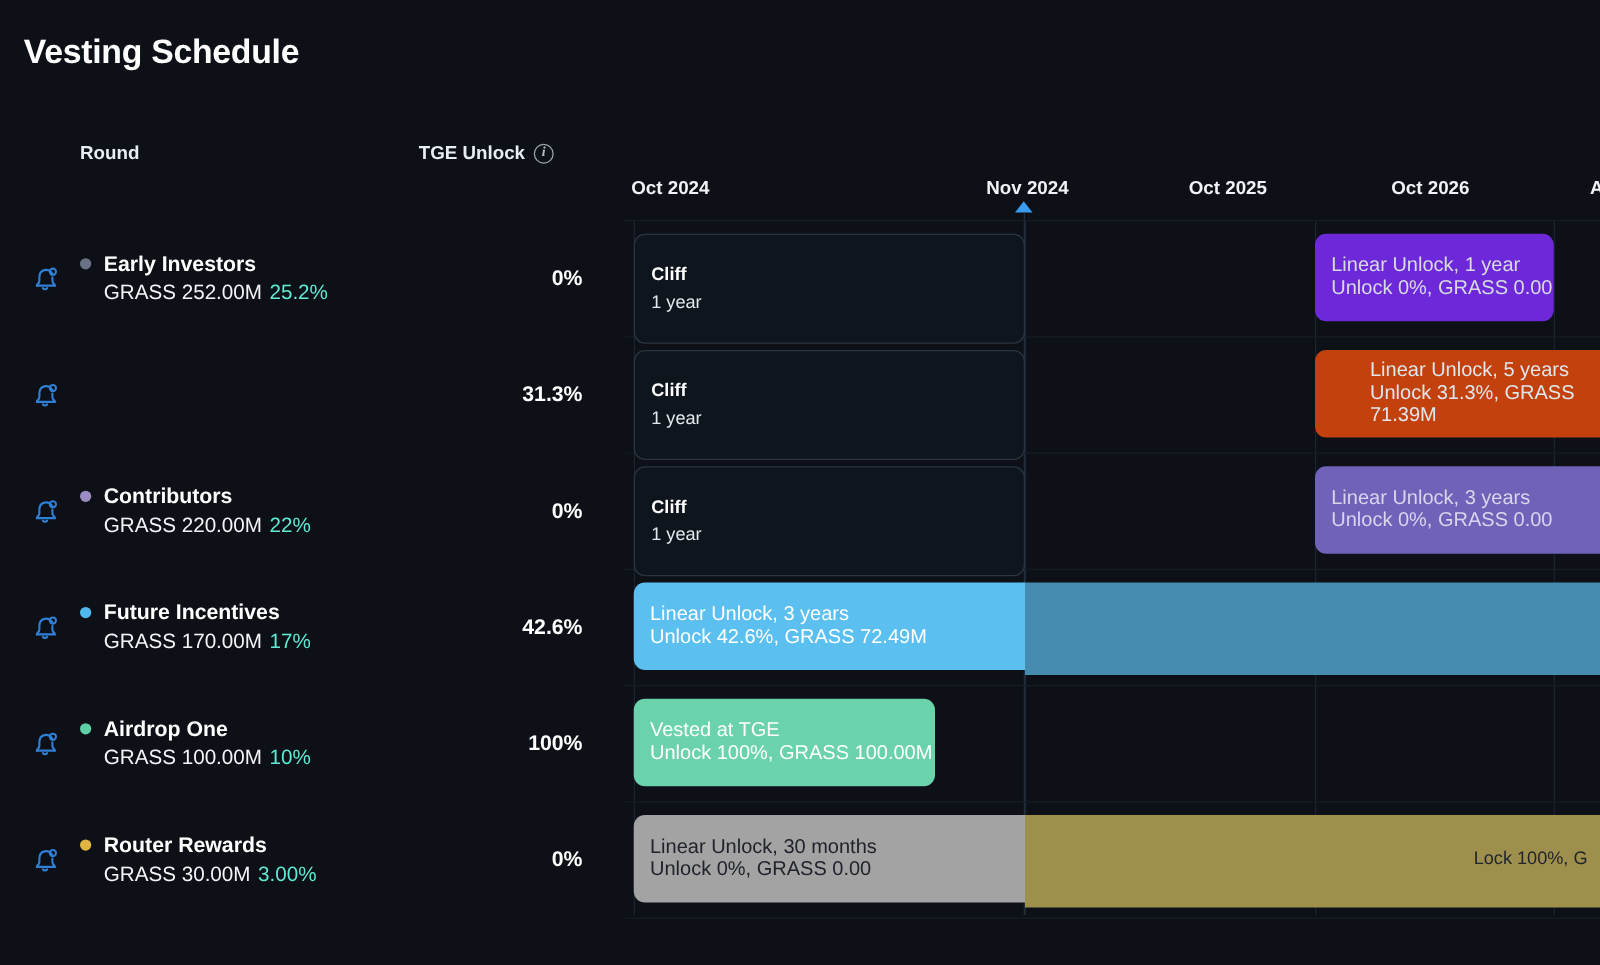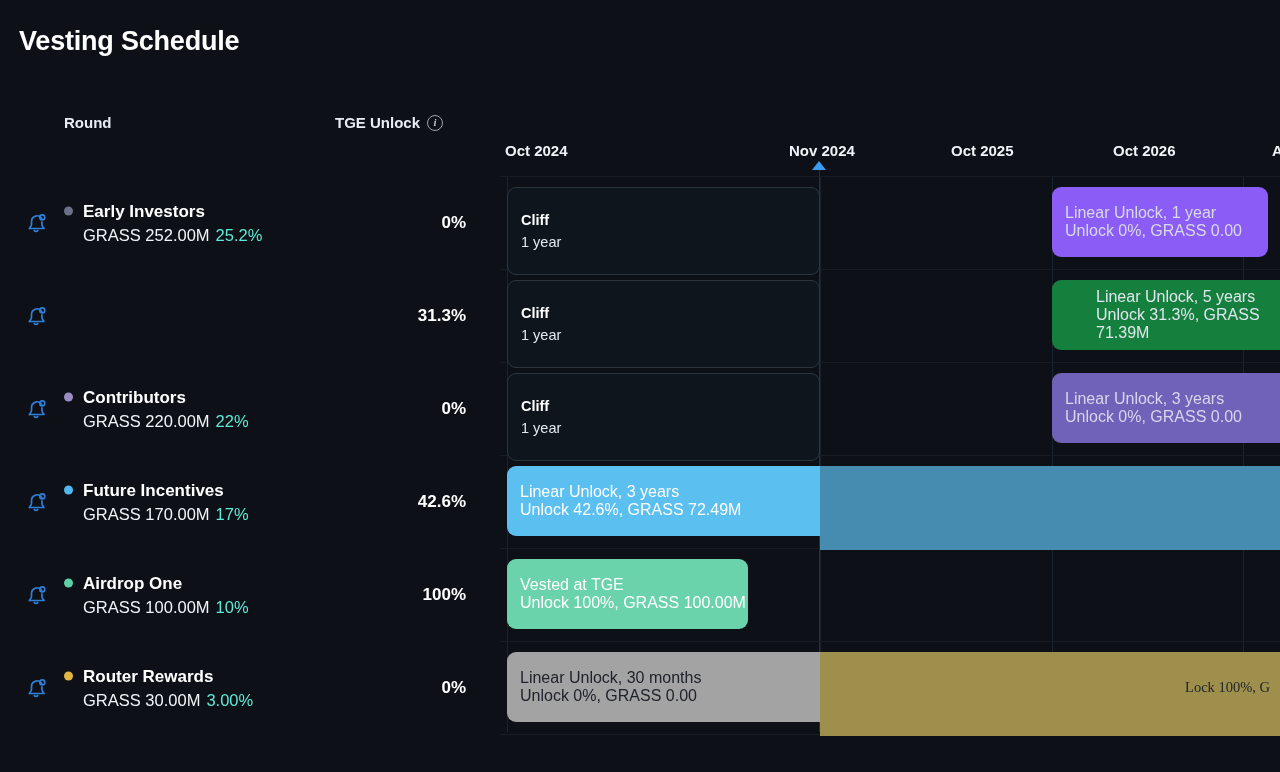--- a/index.html
+++ b/index.html
@@ -108,21 +108,21 @@
     background: #0f151c; border: 1px solid #2b3540; border-radius: 9px;
   }
   .bar.cliff .b-t1 { color: #ffffff; }
   .bar.cliff .b-t2 { color: #e3e8ee; }
   .bar-right {
     position: absolute; height: 70px; padding-left: 13px;
     display: flex; flex-direction: column; justify-content: center;
     border-radius: 9px 0 0 9px; overflow: hidden;
   }
   .bar-tail {
-    position: absolute; height: 84px; font-family: Liberation Serif, serif;
+    position: absolute; height: 74px;
   }
   .trail-label {
     position: absolute; height: 70px; display: flex; align-items: center;
     justify-content: flex-end; padding-right: 10px;
     font-size: 14.5px; white-space: nowrap;
   }
 </style>
 </head>
 <body>
 
@@ -263,29 +263,29 @@
         </div>
         <div class="r-tge">0%</div>
       </div>
     </div>
 
   <div class="bars" id="bars">
       <div class="bar cliff" style="left: 507px; top: 11px; width: 313px;">
         <div class="b-t1">Cliff</div>
         <div class="b-t2">1 year</div>
       </div>
-      <div class="bar-right" style="left: 1052px; top: 11px; width: 216px; background: #8b5cf6; color: rgb(215, 219, 228); border-radius: 9px;">
+      <div class="bar-right" style="left: 1052px; top: 11px; width: 191px; background: #6d28d9; color: rgb(215, 219, 228); border-radius: 9px;">
         <div class="b-t1">Linear Unlock, 1 year</div>
         <div class="b-t2">Unlock 0%, GRASS 0.00</div>
       </div>
       <div class="bar cliff" style="left: 507px; top: 104px; width: 313px;">
         <div class="b-t1">Cliff</div>
         <div class="b-t2">1 year</div>
       </div>
-      <div class="bar-right" style="left: 1052px; top: 104px; width: 228px; background: #15803d; color: rgb(223, 230, 236); border-radius: 9px 0px 0px 9px; padding-left: 44px;">
+      <div class="bar-right" style="left: 1052px; top: 104px; width: 228px; background: #c2410c; color: rgb(223, 230, 236); border-radius: 9px 0px 0px 9px; padding-left: 44px;">
         <div class="b-t1">Linear Unlock, 5 years</div>
         <div class="b-t2">Unlock 31.3%, GRASS 71.39M</div>
       </div>
       <div class="bar cliff" style="left: 507px; top: 197px; width: 313px;">
         <div class="b-t1">Cliff</div>
         <div class="b-t2">1 year</div>
       </div>
       <div class="bar-right" style="left: 1052px; top: 197px; width: 228px; background: rgb(111, 98, 184); color: rgb(216, 213, 236); border-radius: 9px 0px 0px 9px;">
         <div class="b-t1">Linear Unlock, 3 years</div>
         <div class="b-t2">Unlock 0%, GRASS 0.00</div>

